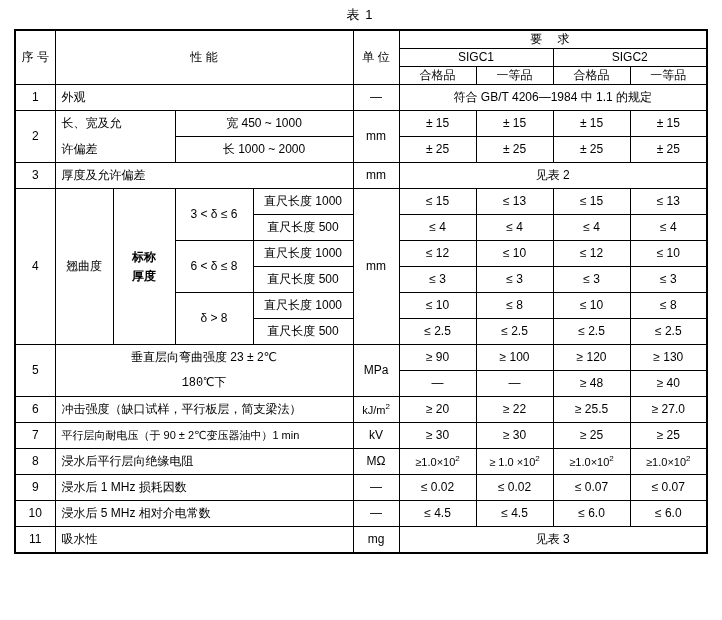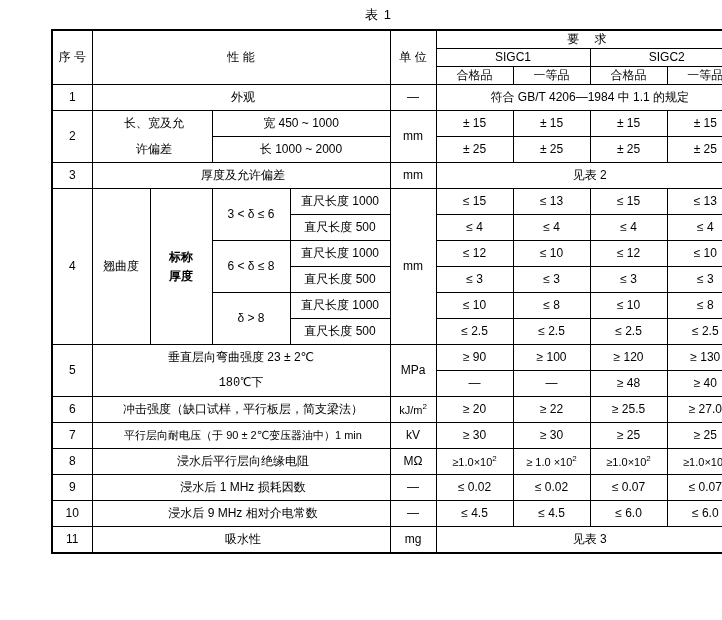--- a/index.html
+++ b/index.html
@@ -3,21 +3,21 @@
 <meta charset="utf-8">
 <style>
   html,body{margin:0;padding:0;}
   body{
     width:722px;height:620px;
     background:#fff;
     font-family:"Liberation Sans","DejaVu Sans",sans-serif;
     color:#000;
     -webkit-font-smoothing:none;
   }
-  .page{position:relative;width:720px;height:620px;box-sizing:border-box;padding-left:37px;}
+  .page{position:relative;width:720px;height:620px;box-sizing:border-box;}
   .title{
     text-align:center;
     font-size:13px;
     padding-top:6px;
     padding-bottom:5px;
     letter-spacing:1px;
   }
   table{
     border-collapse:collapse;
     width:692px;
@@ -27,21 +27,21 @@
   td,th{
     border:1px solid #000;
     font-size:12px;
     font-weight:normal;
     text-align:center;
     vertical-align:middle;
     padding:1px 2px;
     line-height:1.25;
   }
   .outer{border:2px solid #000;}
-  .lft{text-align:center;padding-left:6px;}
+  .lft{text-align:left;padding-left:6px;}
   .sm{font-size:11px;margin-top:28px;}
   .spacelet{letter-spacing:6px;margin-top:15px;}
   .twoline{line-height:1.55;font-weight:bold;}
   sup{font-size:8px;vertical-align:super;}
   .tall{height:26px;}
 </style>
 </head>
 <body>
 
 <div class="page">
@@ -218,21 +218,21 @@
       <td colspan="4" class="lft">浸水后 1 MHz 损耗因数</td>
       <td>—</td>
       <td>≤ 0.02</td>
       <td>≤ 0.02</td>
       <td>≤ 0.07</td>
       <td>≤ 0.07</td>
     </tr>
 
     <tr class="tall">
       <td>10</td>
-      <td colspan="4" class="lft">浸水后 9 MHz 相对介电常数</td>
+      <td colspan="4" class="lft">浸水后 5 MHz 相对介电常数</td>
       <td>—</td>
       <td>≤ 4.5</td>
       <td>≤ 4.5</td>
       <td>≤ 6.0</td>
       <td>≤ 6.0</td>
     </tr>
 
     <tr class="tall">
       <td>11</td>
       <td colspan="4" class="lft">吸水性</td>

